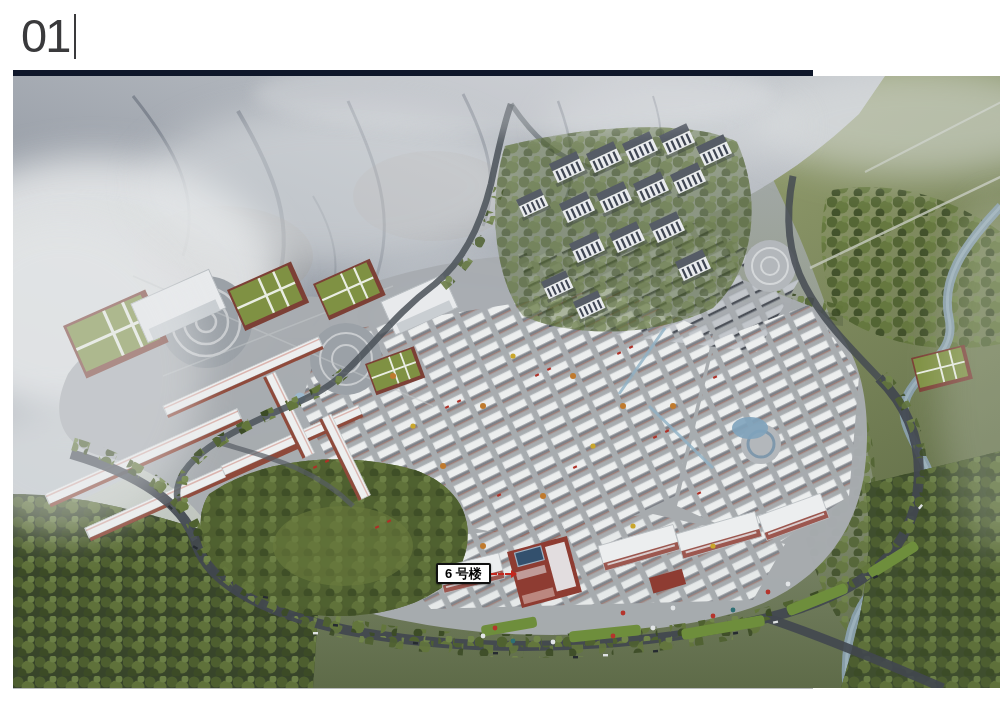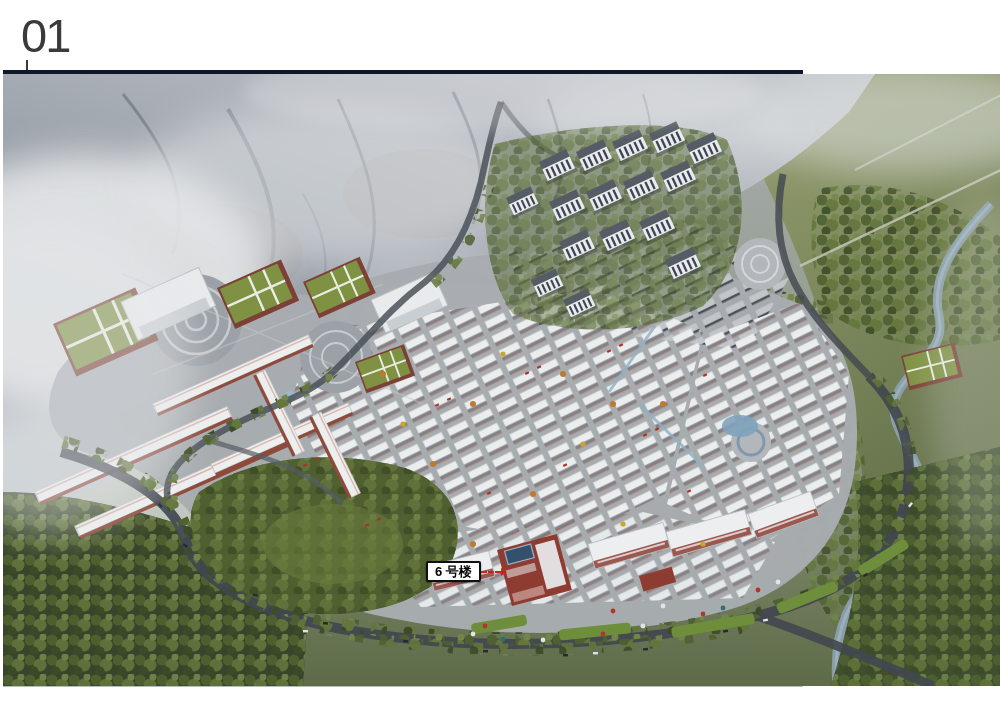--- a/index.html
+++ b/index.html
@@ -1,30 +1,30 @@
 <!DOCTYPE html>
 <html><head>
 <meta charset="utf-8">
 <style>
   html,body{margin:0;padding:0;background:#fff;}
   .page{position:relative;width:1000px;height:707px;background:#fff;overflow:hidden;
         font-family:"Liberation Sans","DejaVu Sans",sans-serif;}
   
-  .hdr{position:absolute;left:21px;top:13px;display:flex;align-items:flex-start;flex-direction:column;}
+  .hdr{position:absolute;left:21px;top:13px;display:flex;align-items:flex-start;}
   .hdr .num{font-size:47px;line-height:46px;font-weight:500;color:#3a3a3c;letter-spacing:-2px;}
   .hdr .vbar{width:2px;height:45px;background:#3a3a3c;margin-left:5px;margin-top:1px;}
   .hdr .tblock{margin-left:4px;width:172px;padding-top:3px;}
   .hdr .title{font-size:17px;font-weight:700;color:#1f1f1f;text-align:right;letter-spacing:2px;
               line-height:22px;padding-right:4px;white-space:nowrap;}
   .hdr .hline{height:2px;background:#3a3a3c;margin-top:2px;}
   .hdr .sub{font-size:12.5px;color:#898989;white-space:nowrap;line-height:16px;margin-top:1px;}
   .hdr .sub .en{margin-left:8px;}
   
-  .scene{position:absolute;left:3px;top:70px;width:800px;height:612px;
-         border-top:4px solid #0f172a;border-bottom:1px solid #b9bcbe;box-sizing:content-box;}
+  .scene{position:absolute;left:13px;top:70px;width:800px;height:612px;
+         border-top:6px solid #0f172a;border-bottom:1px solid #b9bcbe;box-sizing:content-box;}
   .scene svg{display:block;}
   
   .anno{position:absolute;left:423px;top:487px;display:flex;align-items:center;}
   .anno-box{background:#fff;border:2px solid #101010;border-radius:2px;padding:0 7px;height:17px;
             line-height:17px;font-size:13px;font-weight:700;color:#000;
             box-shadow:0 1px 2px rgba(0,0,0,.45);white-space:nowrap;}
   .anno-dash{display:block;width:20px;height:0;border-top:2px dashed #c4261d;}
   .anno-head{width:0;height:0;border-left:6px solid #c4261d;border-top:4px solid transparent;
              border-bottom:4px solid transparent;}
 </style>

